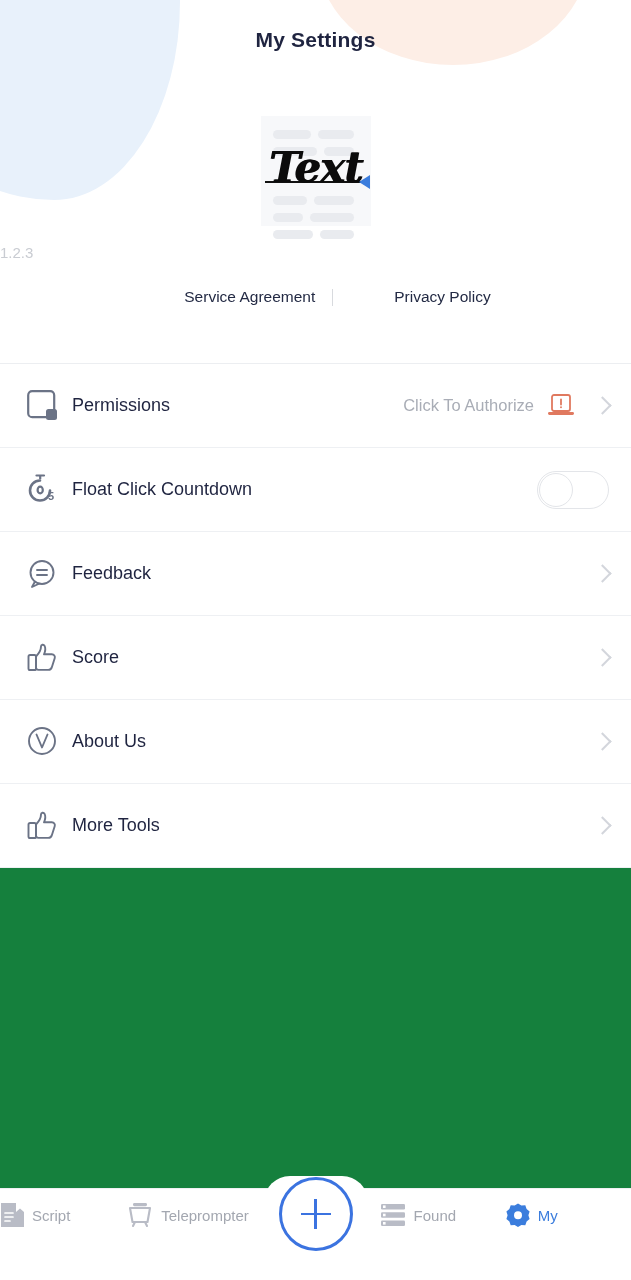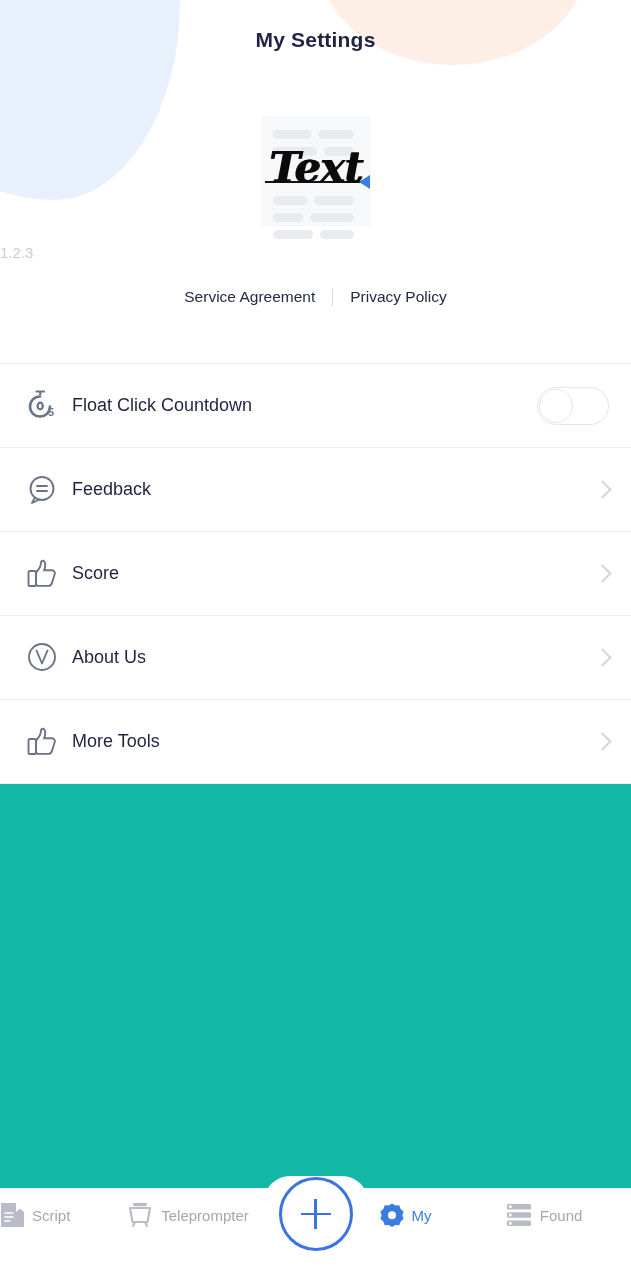--- a/index.html
+++ b/index.html
@@ -5,21 +5,21 @@
   * { box-sizing: border-box; margin: 0; padding: 0; }
   html, body {
     width: 631px; height: 1280px;
     font-family: "Liberation Sans", sans-serif;
     background: #ffffff;
     overflow: hidden;
   }
   .phone {
     position: relative;
     width: 631px; height: 1280px;
-    background: #14b8a6;
+    background: #15803d;
     overflow: hidden;
   }
 
   
   .header {
     position: relative;
     height: 363px;
     background: #ffffff;
     overflow: hidden;
   }
@@ -102,21 +102,21 @@
   .legal {
     position: relative; z-index: 2;
     margin-top: 27px;
     display: flex;
     align-items: center;
     justify-content: center;
     gap: 17px;
     font-size: 15.5px;
     color: #232a44;
   }
-  .legal a { color: #232a44; text-decoration: none; cursor: pointer; }
+  .legal a { color: #232a44; text-decoration: none; cursor: pointer; margin-left: 44px; }
   .legal-div { width: 1px; height: 17px; background: #d8dade; }
 
   
   .list { border-top: 1px solid #eceef1; background: #fff; }
   .row {
     position: relative;
     display: flex;
     align-items: center;
     height: 84px;
     padding: 0 22px 0 26px;
@@ -267,20 +267,39 @@
 
     <div class="legal">
       <a>Service Agreement</a>
       <span class="legal-div"></span>
       <a>Privacy Policy</a>
     </div>
   </div>
 
   <div class="list">
 
+    <div class="row">
+      <div class="row-icon">
+        <svg width="34" height="34" viewBox="0 0 34 34" fill="none">
+          <rect x="2.2" y="2.2" width="26" height="26" rx="4" stroke="#6b7386" stroke-width="2.2"></rect>
+          <rect x="20" y="20" width="11" height="11" rx="2.5" fill="#6b7386"></rect>
+        </svg>
+      </div>
+      <div class="row-label">Permissions</div>
+      <div class="row-value">Click To Authorize</div>
+      <div class="alert-ico">
+        <svg width="30" height="26" viewBox="0 0 30 26" fill="none">
+          <rect x="6" y="2" width="18" height="16" rx="2" stroke="#e0795f" stroke-width="1.8"></rect>
+          <path d="M15 6.5 V11.5" stroke="#e0795f" stroke-width="1.8" stroke-linecap="round"></path>
+          <circle cx="15" cy="14.3" r="0.95" fill="#e0795f"></circle>
+          <rect x="2" y="19" width="26" height="3" rx="1.4" fill="#e0795f"></rect>
+        </svg>
+      </div>
+      <div class="chev"></div>
+    </div>
 
     <div class="row">
       <div class="row-icon">
         <svg width="34" height="34" viewBox="0 0 34 34" fill="none">
           <path d="M10.5 2.5 H18" stroke="#6b7386" stroke-width="2.2" stroke-linecap="round"></path>
           <path d="M14.2 2.8 V6.2" stroke="#6b7386" stroke-width="2.2"></path>
           <path d="M24 17.5a10 10 0 1 1-10-10" stroke="#6b7386" stroke-width="2.6" stroke-linecap="round"></path>
           <ellipse cx="14.2" cy="17" rx="2.6" ry="3.4" stroke="#6b7386" stroke-width="2.2"></ellipse>
           <text x="22" y="27" font-size="11" font-family="Liberation Sans, sans-serif" font-weight="bold" fill="#6b7386">5</text>
         </svg>
@@ -356,43 +375,43 @@
         <svg width="28" height="28" viewBox="0 0 28 28" fill="none">
           <rect x="7" y="2" width="14" height="3.2" rx="1.4" fill="#b9bcc6"></rect>
           <path d="M4 7 H24 L21.5 21 H6.5 Z" stroke="#b9bcc6" stroke-width="2.1" stroke-linejoin="round"></path>
           <path d="M9 21 L7 25 M19 21 L21 25" stroke="#b9bcc6" stroke-width="2.1" stroke-linecap="round"></path>
         </svg>
       </div>
       <div class="tab-label">Teleprompter</div>
     </div>
 
     <div class="tab spacer"></div>
-
-    <div class="tab active">
-      <div class="tab-ico">
-        <svg width="26" height="26" viewBox="0 0 26 26" fill="none">
-          <path d="M13 1.5 L16.4 3.6 L20.3 3.3 L21.6 7 L24.6 9.6 L23.4 13.3 L24.6 17 L21.6 19.6 L20.3 23.3 L16.4 23 L13 25.1 L9.6 23 L5.7 23.3 L4.4 19.6 L1.4 17 L2.6 13.3 L1.4 9.6 L4.4 7 L5.7 3.3 L9.6 3.6 Z" fill="#3b7ddd"></path>
-          <circle cx="13" cy="13.3" r="4" fill="#ffffff"></circle>
-        </svg>
-      </div>
-      <div class="tab-label">My</div>
-    </div>
 
     <div class="tab">
       <div class="tab-ico">
         <svg width="28" height="26" viewBox="0 0 28 26" fill="none">
           <rect x="2" y="2" width="24" height="5.4" rx="1.2" fill="#b9bcc6"></rect>
           <rect x="4" y="3.4" width="2.6" height="2.6" fill="#ffffff"></rect>
           <rect x="2" y="10.3" width="24" height="5.4" rx="1.2" fill="#b9bcc6"></rect>
           <rect x="4" y="11.7" width="2.6" height="2.6" fill="#ffffff"></rect>
           <rect x="2" y="18.6" width="24" height="5.4" rx="1.2" fill="#b9bcc6"></rect>
           <rect x="4" y="20" width="2.6" height="2.6" fill="#ffffff"></rect>
         </svg>
       </div>
       <div class="tab-label">Found</div>
     </div>
+
+    <div class="tab active">
+      <div class="tab-ico">
+        <svg width="26" height="26" viewBox="0 0 26 26" fill="none">
+          <path d="M13 1.5 L16.4 3.6 L20.3 3.3 L21.6 7 L24.6 9.6 L23.4 13.3 L24.6 17 L21.6 19.6 L20.3 23.3 L16.4 23 L13 25.1 L9.6 23 L5.7 23.3 L4.4 19.6 L1.4 17 L2.6 13.3 L1.4 9.6 L4.4 7 L5.7 3.3 L9.6 3.6 Z" fill="#3b7ddd"></path>
+          <circle cx="13" cy="13.3" r="4" fill="#ffffff"></circle>
+        </svg>
+      </div>
+      <div class="tab-label">My</div>
+    </div>
   </div>
 
   <div class="fab">
     <span class="plus"></span>
   </div>
 
 </div>
 
 </body></html>

